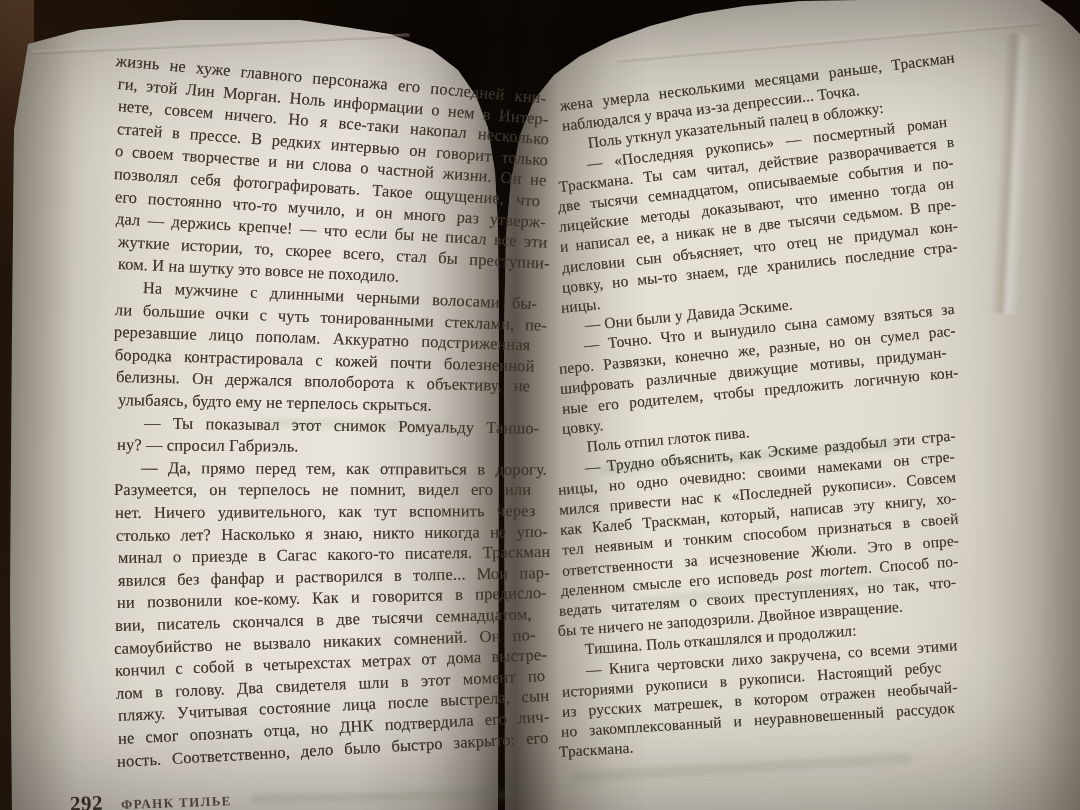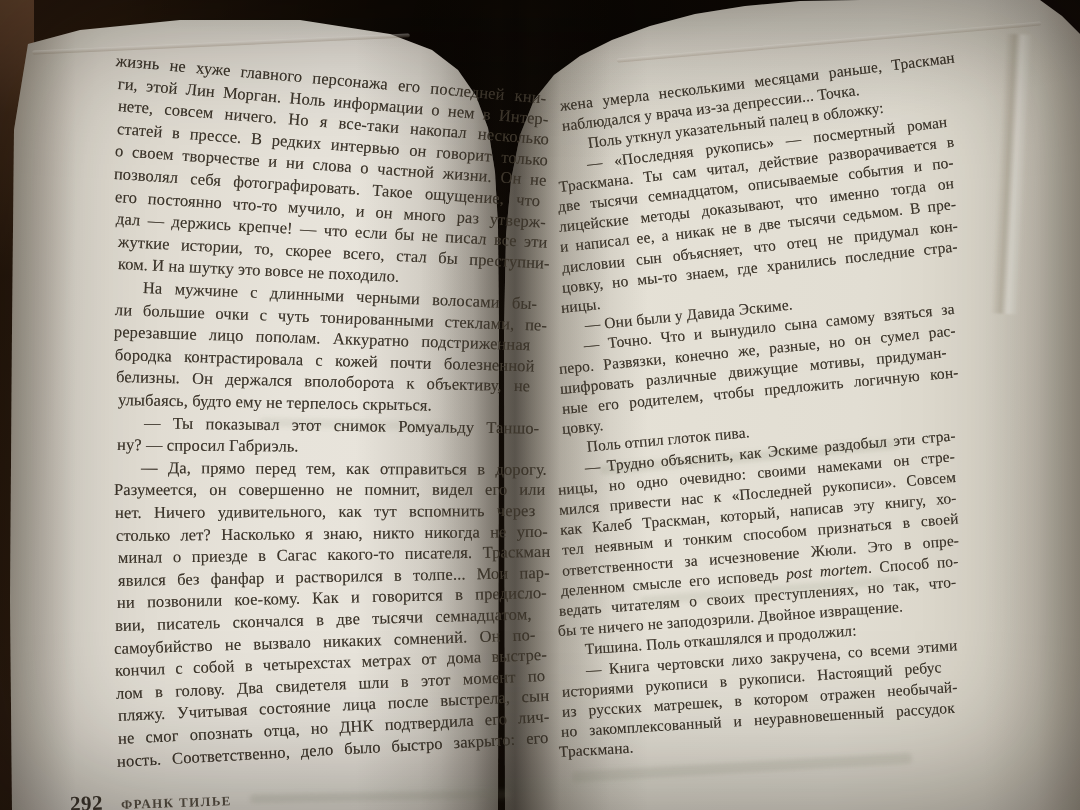--- a/index.html
+++ b/index.html
@@ -114,21 +114,21 @@
       <div class="line" style="top: 203.4px; left: 1.9px; transform: rotate(2.62deg);"><span>ком. И на шутку это вовсе не походило.</span></div>
       <div class="line ind" style="top: 226px; left: 0.8px; word-spacing: 8px; transform: rotate(2.35deg);"><span>На мужчине с длинными черными волосами бы-</span></div>
       <div class="line" style="top: 248.6px; left: -0.9px; word-spacing: 6.57px; transform: rotate(2.09deg);"><span>ли большие очки с чуть тонированными стеклами, пе-</span></div>
       <div class="line" style="top: 271.2px; left: -2px; word-spacing: 8px; transform: rotate(1.83deg);"><span>ререзавшие лицо пополам. Аккуратно подстриженная</span></div>
       <div class="line" style="top: 293.8px; left: -1.5px; word-spacing: 8px; transform: rotate(1.56deg);"><span>бородка контрастировала с кожей почти болезненной</span></div>
       <div class="line" style="top: 316.4px; left: 0.1px; word-spacing: 8px; transform: rotate(1.3deg);"><span>белизны. Он держался вполоборота к объективу, не</span></div>
       <div class="line" style="top: 339px; left: 1.6px; transform: rotate(1.03deg);"><span>улыбаясь, будто ему не терпелось скрыться.</span></div>
       <div class="line ind" style="top: 361.6px; left: 1.9px; word-spacing: 8px; transform: rotate(0.77deg);"><span>— Ты показывал этот снимок Ромуальду Таншо-</span></div>
       <div class="line" style="top: 384.2px; left: 0.8px; transform: rotate(0.5deg);"><span>ну? — спросил Габриэль.</span></div>
       <div class="line ind" style="top: 406.8px; left: -0.9px; word-spacing: 6.13px; transform: rotate(0.24deg);"><span>— Да, прямо перед тем, как отправиться в дорогу.</span></div>
-      <div class="line" style="top: 429.4px; left: -2px; word-spacing: 7.71px; transform: rotate(-0.03deg);"><span>Разумеется, он совершенно не помнит, видел его или</span></div>
+      <div class="line" style="top: 429.4px; left: -2px; word-spacing: 7.71px; transform: rotate(-0.03deg);"><span>Разумеется, он терпелось не помнит, видел его или</span></div>
       <div class="line" style="top: 452px; left: -1.5px; word-spacing: 8px; transform: rotate(-0.29deg);"><span>нет. Ничего удивительного, как тут вспомнить через</span></div>
       <div class="line" style="top: 474.6px; left: 0.1px; word-spacing: 6px; transform: rotate(-0.55deg);"><span>столько лет? Насколько я знаю, никто никогда не упо-</span></div>
       <div class="line" style="top: 497.2px; left: 1.6px; word-spacing: 6.29px; transform: rotate(-0.82deg);"><span>минал о приезде в Сагас какого-то писателя. Траскман</span></div>
       <div class="line" style="top: 519.8px; left: 1.9px; word-spacing: 6.88px; transform: rotate(-1.08deg);"><span>явился без фанфар и растворился в толпе... Мои пар-</span></div>
       <div class="line" style="top: 542.4px; left: 0.8px; word-spacing: 8px; transform: rotate(-1.35deg);"><span>ни позвонили кое-кому. Как и говорится в предисло-</span></div>
       <div class="line" style="top: 565px; left: -1px; word-spacing: 8px; transform: rotate(-1.61deg);"><span>вии, писатель скончался в две тысячи семнадцатом,</span></div>
       <div class="line" style="top: 587.6px; left: -2px; word-spacing: 8px; transform: rotate(-1.88deg);"><span>самоубийство не вызвало никаких сомнений. Он по-</span></div>
       <div class="line" style="top: 610.2px; left: -1.5px; word-spacing: 6px; transform: rotate(-2.14deg);"><span>кончил с собой в четырехстах метрах от дома выстре-</span></div>
       <div class="line" style="top: 632.8px; left: 0.1px; word-spacing: 8px; transform: rotate(-2.41deg);"><span>лом в голову. Два свидетеля шли в этот момент по</span></div>
       <div class="line" style="top: 655.4px; left: 1.6px; word-spacing: 7.5px; transform: rotate(-2.67deg);"><span>пляжу. Учитывая состояние лица после выстрела, сын</span></div>

